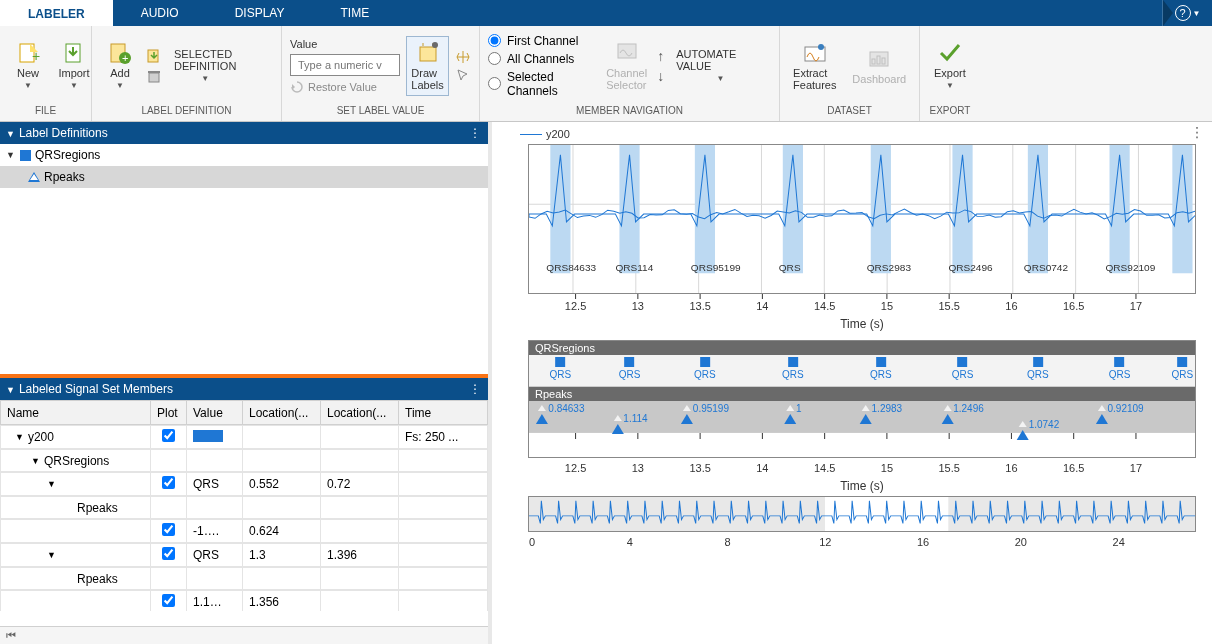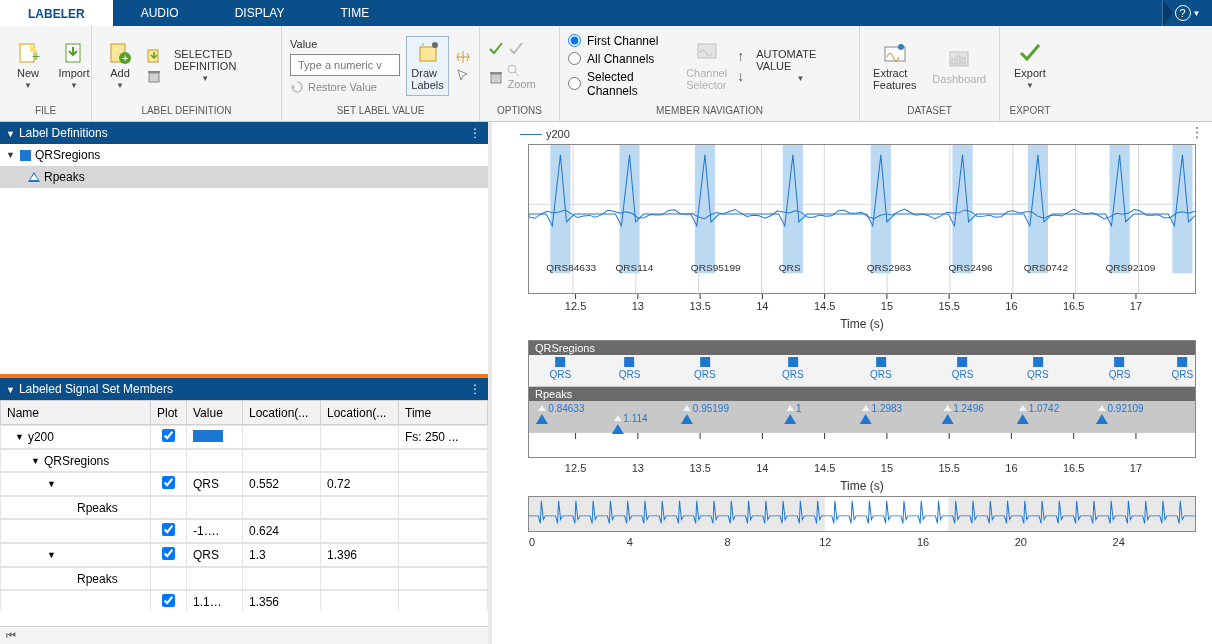--- a/index.html
+++ b/index.html
@@ -182,45 +182,20 @@
             <path d="M2 8 h12 M8 2 v12 M4 4 l-2 4 l2 4 M12 4 l2 4 l-2 4" stroke="#c79a2b" fill="none"></path>
           </svg>
         <svg width="16" height="16">
             <path d="M3 3 l3 10 l2 -4 l4 -2 z" fill="none" stroke="#888"></path>
           </svg>
       </div>
     </div>
     <div class="glabel">SET LABEL VALUE</div>
   </div>
 
-  <div class="rgroup" style="width:80px">
-    <div class="body">
-      <div class="vstack" style="gap:6px">
-        <div class="hstack">
-            <svg width="16" height="16">
-              <path d="M2 8 l4 4 l8 -10" stroke="#5aa02c" stroke-width="2" fill="none"></path>
-            </svg>
-        <svg width="16" height="16">
-              <path d="M2 8 l4 4 l8 -10" stroke="#bbb" stroke-width="2" fill="none"></path>
-            </svg>
-          </div>
-        <div class="hstack">
-            <svg width="16" height="16">
-              <rect x="3" y="5" width="10" height="9" fill="#d0d0d0" stroke="#888"></rect>
-              <rect x="2" y="3" width="12" height="2" fill="#888"></rect>
-            </svg>
-        <span style="font-size:11px;color:#999"><svg width="14" height="14" style="vertical-align:middle">
-                <circle cx="5" cy="5" r="4" stroke="#bbb" fill="none"></circle>
-                <line x1="8" y1="8" x2="12" y2="12" stroke="#bbb"></line>
-              </svg> <span>Zoom</span></span>
-          </div>
-      </div>
-    </div>
-    <div class="glabel">OPTIONS</div>
-  </div>
 
   <div class="rgroup" style="width:300px">
     <div class="body">
       <div class="radio-col">
         <label>
             <input type="radio" checked="" style="">
             <span>First Channel</span>
           </label>
         <label>
             <input type="radio" style="">
@@ -519,21 +494,21 @@
           <div class="marker-lbl" style="left:98.11320754716985%;top:2px"><span class="marker-sq"></span>QRS</div>
         </div>
       <div class="panel-label" style="background:#6a6a6a">Rpeaks</div>
       <div class="marker-row sel" id="rpeaks-row">
           <div class="marker-lbl" style="left:4.716981132075473%;top:2px"><span class="marker-tri"></span>0.84633</div>
           <div class="marker-lbl" style="left:15.094339622641492%;top:12px"><span class="marker-tri"></span>1.114</div>
           <div class="marker-lbl" style="left:26.41509433962265%;top:2px"><span class="marker-tri"></span>0.95199</div>
           <div class="marker-lbl" style="left:39.62264150943396%;top:2px"><span class="marker-tri"></span>1</div>
           <div class="marker-lbl" style="left:52.83018867924527%;top:2px"><span class="marker-tri"></span>1.2983</div>
           <div class="marker-lbl" style="left:65.09433962264151%;top:2px"><span class="marker-tri"></span>1.2496</div>
-          <div class="marker-lbl" style="left:76.41509433962264%;top:2px"><span class="marker-tri"></span>1.0742</div>
+          <div class="marker-lbl" style="left:76.41509433962264%;top:18px"><span class="marker-tri"></span>1.0742</div>
           <div class="marker-lbl" style="left:88.6792452830189%;top:2px"><span class="marker-tri"></span>0.92109</div>
         </div>
       <svg width="100%" height="20" id="trackaxis-inner" viewBox="0 0 660 20">
           <line x1="43.58490566037732" y1="0" x2="43.58490566037732" y2="6" stroke="#333"></line>
           <line x1="105.84905660377356" y1="0" x2="105.84905660377356" y2="6" stroke="#333"></line>
           <line x1="168.11320754716982" y1="0" x2="168.11320754716982" y2="6" stroke="#333"></line>
           <line x1="230.37735849056602" y1="0" x2="230.37735849056602" y2="6" stroke="#333"></line>
           <line x1="292.64150943396226" y1="0" x2="292.64150943396226" y2="6" stroke="#333"></line>
           <line x1="354.90566037735846" y1="0" x2="354.90566037735846" y2="6" stroke="#333"></line>
           <line x1="417.1698113207548" y1="0" x2="417.1698113207548" y2="6" stroke="#333"></line>

